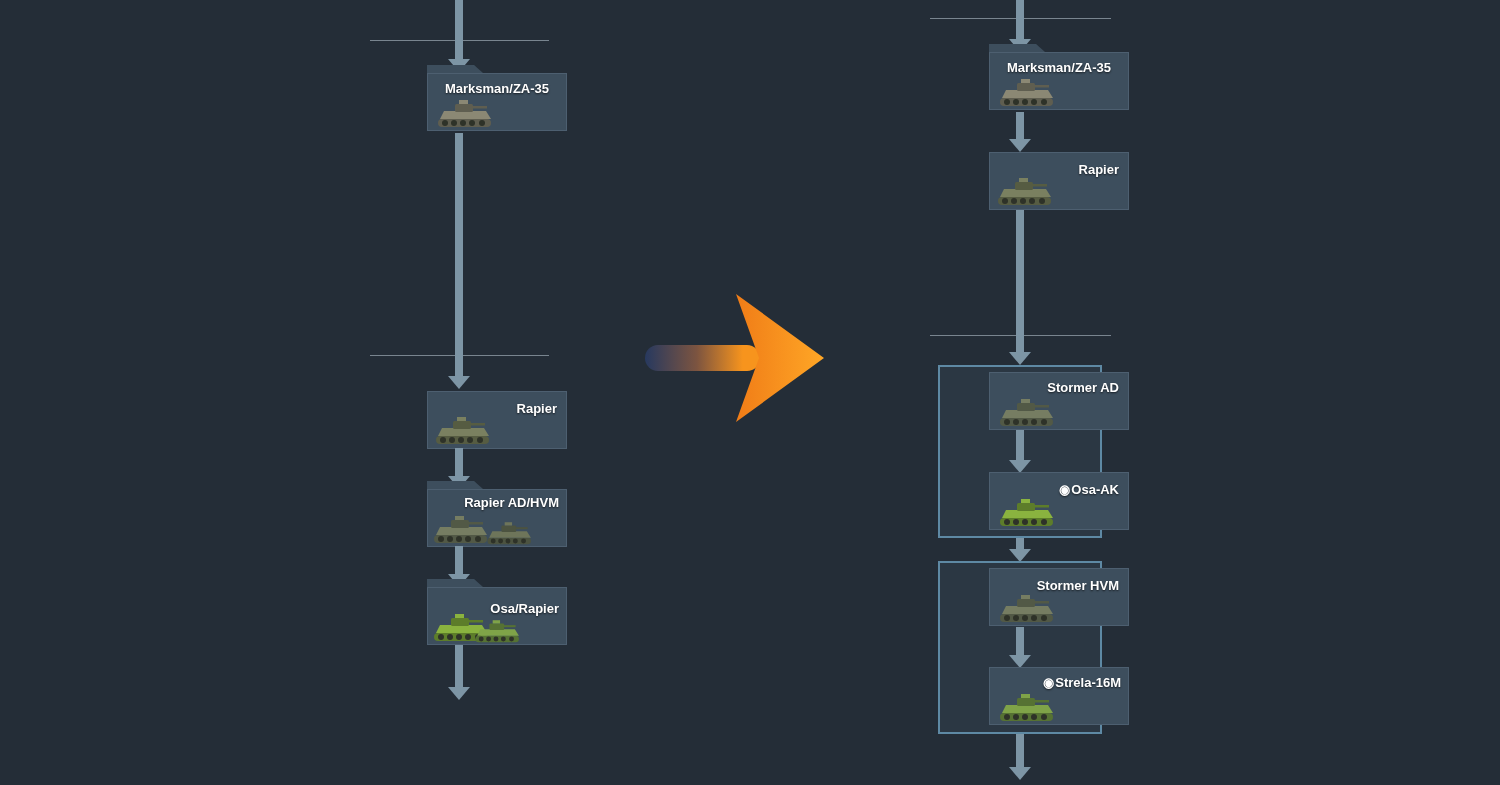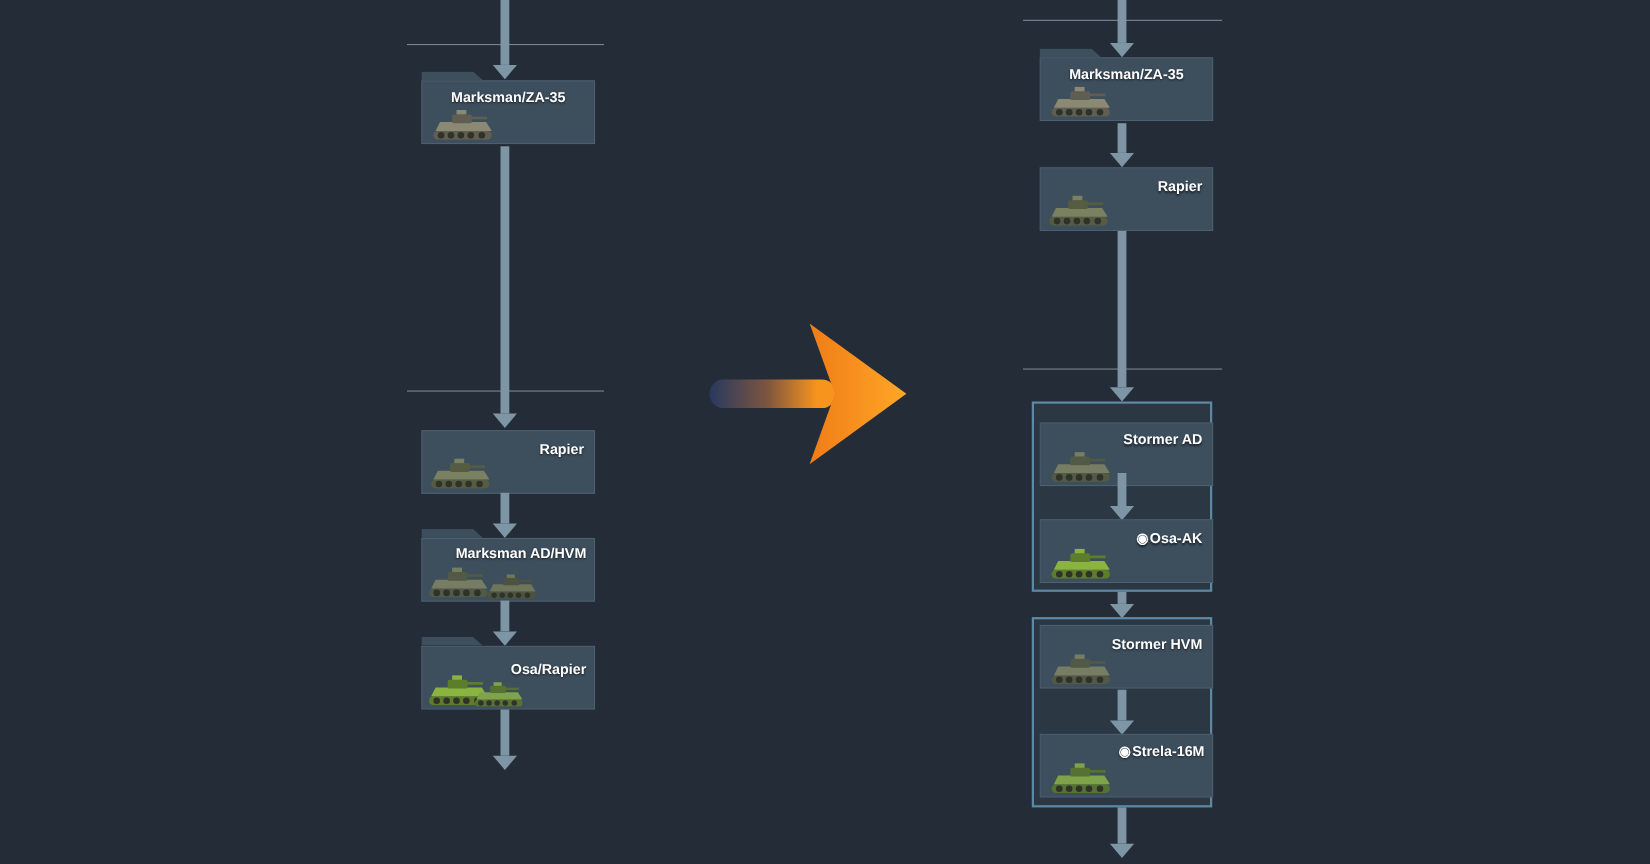--- a/index.html
+++ b/index.html
@@ -7,23 +7,24 @@
     position:relative; width:1500px; height:785px; overflow:hidden;
     background:#242d37;
     font-family:"Liberation Sans", sans-serif;
   }
   .divider { position:absolute; height:1px; background:#96a3ad; opacity:.75; }
   .vshaft  { position:absolute; width:8px; background:#7d95a5; }
   .vhead   { position:absolute; width:0; height:0;
              border-left:11px solid transparent; border-right:11px solid transparent;
              border-top:13px solid #7d95a5; }
   .card {
-    position:absolute; width:158px; height:58px;
+    position:absolute; width:140px; height:58px;
     background:#3d4e5d;
     box-shadow: inset 0 0 0 1px rgba(150,180,200,.18);
+    margin-left: 44px;
   }
   .card.folder::before {
     content:""; position:absolute; top:-8px; left:0; width:56px; height:8px;
     background:#3d4e5d;
     clip-path: polygon(0 0, 84% 0, 100% 100%, 0 100%);
   }
   .name {
     position:absolute; color:#fff; font-size:13px; font-weight:bold;
     white-space:nowrap; text-shadow:0 1px 2px rgba(0,0,0,.65);
     display:flex; align-items:center; gap:1px;
@@ -88,21 +89,21 @@
      <rect x="37" y="9" width="15" height="2.5" fill="#565c42"></rect>
      <rect x="24" y="3" width="9" height="4" fill="#7a8060"></rect>
    </svg></span>
   </div>
 
   <div class="vshaft" style="left:455px; top:448px; height:28px"></div>
   <div class="vhead" style="left:448px; top:476px"></div>
 
   <div class="card folder" style="left:383px; top:489px">
     <span class="name" style="top:6px; right:8px">
-        <span>Marksman AD/HVM</span>
+        <span>Rapier AD/HVM</span>
       </span>
     <span class="tank" style="left:4px; bottom:2px"><svg width="60" height="32" viewBox="0 0 60 32">
      <rect x="3" y="22" width="53" height="8" rx="4" fill="#525946"></rect>
      <circle cx="10" cy="26" r="3" fill="#2e3228"></circle>
           <circle cx="19" cy="26" r="3" fill="#2e3228"></circle>
      <circle cx="28" cy="26" r="3" fill="#2e3228"></circle>
           <circle cx="37" cy="26" r="3" fill="#2e3228"></circle>
      <circle cx="47" cy="26" r="3" fill="#2e3228"></circle>
      <path d="M5 22 L9 14 L51 14 L56 22 Z" fill="#767d62"></path>
      <rect x="20" y="7" width="18" height="8" rx="1.5" fill="#525946"></rect>
@@ -218,21 +219,21 @@
      <rect x="37" y="9" width="15" height="2.5" fill="#565c42"></rect>
      <rect x="24" y="3" width="9" height="4" fill="#7a8060"></rect>
    </svg></span>
   </div>
 
   <div class="vshaft" style="left:1016px; top:210px; height:142px"></div>
   <div class="vhead" style="left:1009px; top:352px"></div>
 
   <div class="group" style="left:938px; top:365px"></div>
 
-  <div class="card" style="left:945px; top:384px">
+  <div class="card" style="left:945px; top:372px">
     <span class="name" style="top:8px; right:10px">
         <span>Stormer AD</span>
       </span>
     <span class="tank" style="left:8px; bottom:2px"><svg width="60" height="32" viewBox="0 0 60 32">
      <rect x="3" y="22" width="53" height="8" rx="4" fill="#525946"></rect>
      <circle cx="10" cy="26" r="3" fill="#2e3228"></circle>
           <circle cx="19" cy="26" r="3" fill="#2e3228"></circle>
      <circle cx="28" cy="26" r="3" fill="#2e3228"></circle>
           <circle cx="37" cy="26" r="3" fill="#2e3228"></circle>
      <circle cx="47" cy="26" r="3" fill="#2e3228"></circle>

